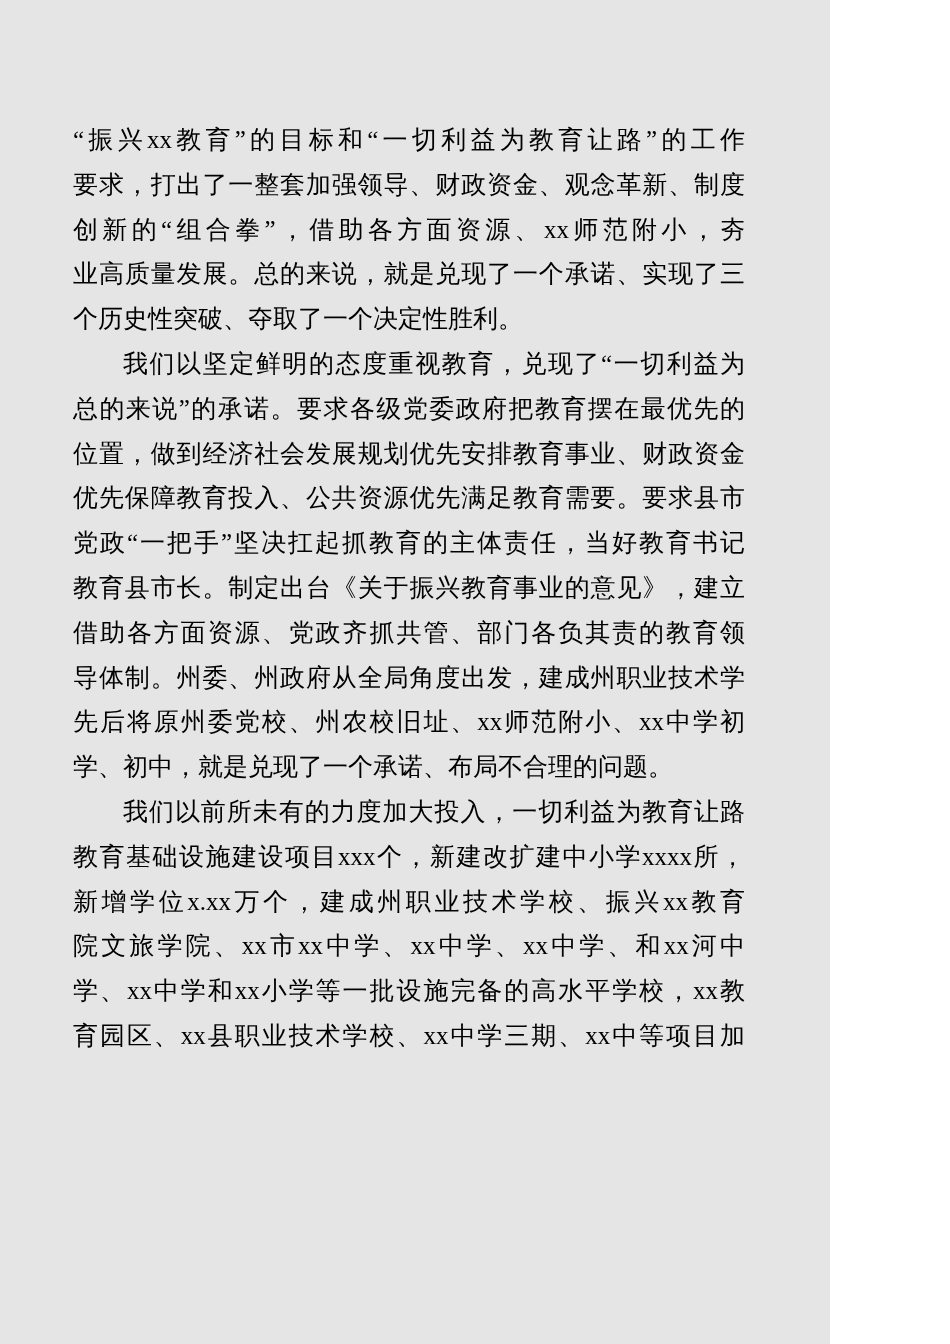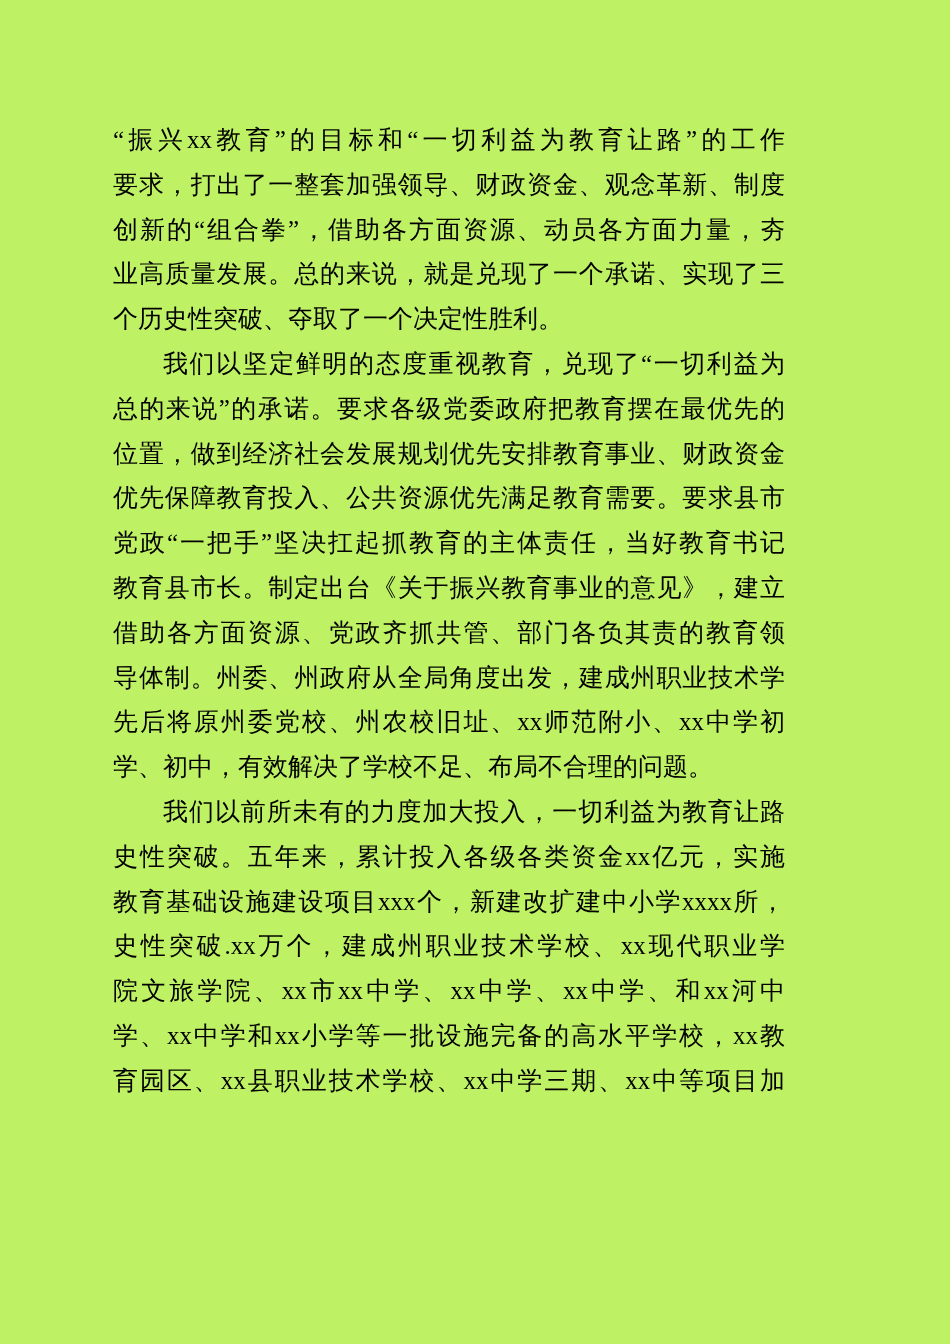--- a/index.html
+++ b/index.html
@@ -8,24 +8,24 @@
     background: #ffffff;
   }
   body {
     width: 950px;
     height: 1344px;
     overflow: hidden;
     position: relative;
   }
   .doc-page {
     box-sizing: border-box;
-    width: 950px;
+    width: 830px;
     height: 1344px;
-    padding: 118px 137px 0 113px;
-    background: #bef264;
+    padding: 118px 137px 0 73px;
+    background: #e5e5e5;
   }
   .doc-body {
     width: 672px;
   }
   .line {
     font-family: "Liberation Serif", serif;
     font-size: 25px;
     font-weight: normal;
     color: #000000;
     line-height: 44.8px;
@@ -41,34 +41,33 @@
     text-indent: 2em;
   }
 </style>
 </head>
 <body>
 
 <div class="doc-page">
   <div class="doc-body">
     <div class="line">“振兴xx教育”的目标和“一切利益为教育让路”的工作</div>
     <div class="line">要求，打出了一整套加强领导、财政资金、观念革新、制度</div>
-    <div class="line">创新的“组合拳”，借助各方面资源、动员各方面力量，夯</div>
+    <div class="line">创新的“组合拳”，借助各方面资源、xx师范附小，夯</div>
     <div class="line">业高质量发展。总的来说，就是兑现了一个承诺、实现了三</div>
     <div class="line end">个历史性突破、夺取了一个决定性胜利。</div>
     <div class="line indent">我们以坚定鲜明的态度重视教育，兑现了“一切利益为</div>
     <div class="line">总的来说”的承诺。要求各级党委政府把教育摆在最优先的</div>
     <div class="line">位置，做到经济社会发展规划优先安排教育事业、财政资金</div>
     <div class="line">优先保障教育投入、公共资源优先满足教育需要。要求县市</div>
     <div class="line">党政“一把手”坚决扛起抓教育的主体责任，当好教育书记</div>
     <div class="line">教育县市长。制定出台《关于振兴教育事业的意见》，建立</div>
     <div class="line">借助各方面资源、党政齐抓共管、部门各负其责的教育领</div>
     <div class="line">导体制。州委、州政府从全局角度出发，建成州职业技术学校</div>
     <div class="line">先后将原州委党校、州农校旧址、xx师范附小、xx中学初</div>
-    <div class="line end">学、初中，有效解决了学校不足、布局不合理的问题。</div>
+    <div class="line end">学、初中，就是兑现了一个承诺、布局不合理的问题。</div>
     <div class="line indent">我们以前所未有的力度加大投入，一切利益为教育让路</div>
-    <div class="line">史性突破。五年来，累计投入各级各类资金xx亿元，实施</div>
     <div class="line">教育基础设施建设项目xxx个，新建改扩建中小学xxxx所，</div>
-    <div class="line">史性突破.xx万个，建成州职业技术学校、xx现代职业学</div>
+    <div class="line">新增学位x.xx万个，建成州职业技术学校、振兴xx教育</div>
     <div class="line">院文旅学院、xx市xx中学、xx中学、xx中学、和xx河中</div>
     <div class="line">学、xx中学和xx小学等一批设施完备的高水平学校，xx教</div>
     <div class="line">育园区、xx县职业技术学校、xx中学三期、xx中等项目加</div>
   </div>
 </div>
 
 </body></html>

